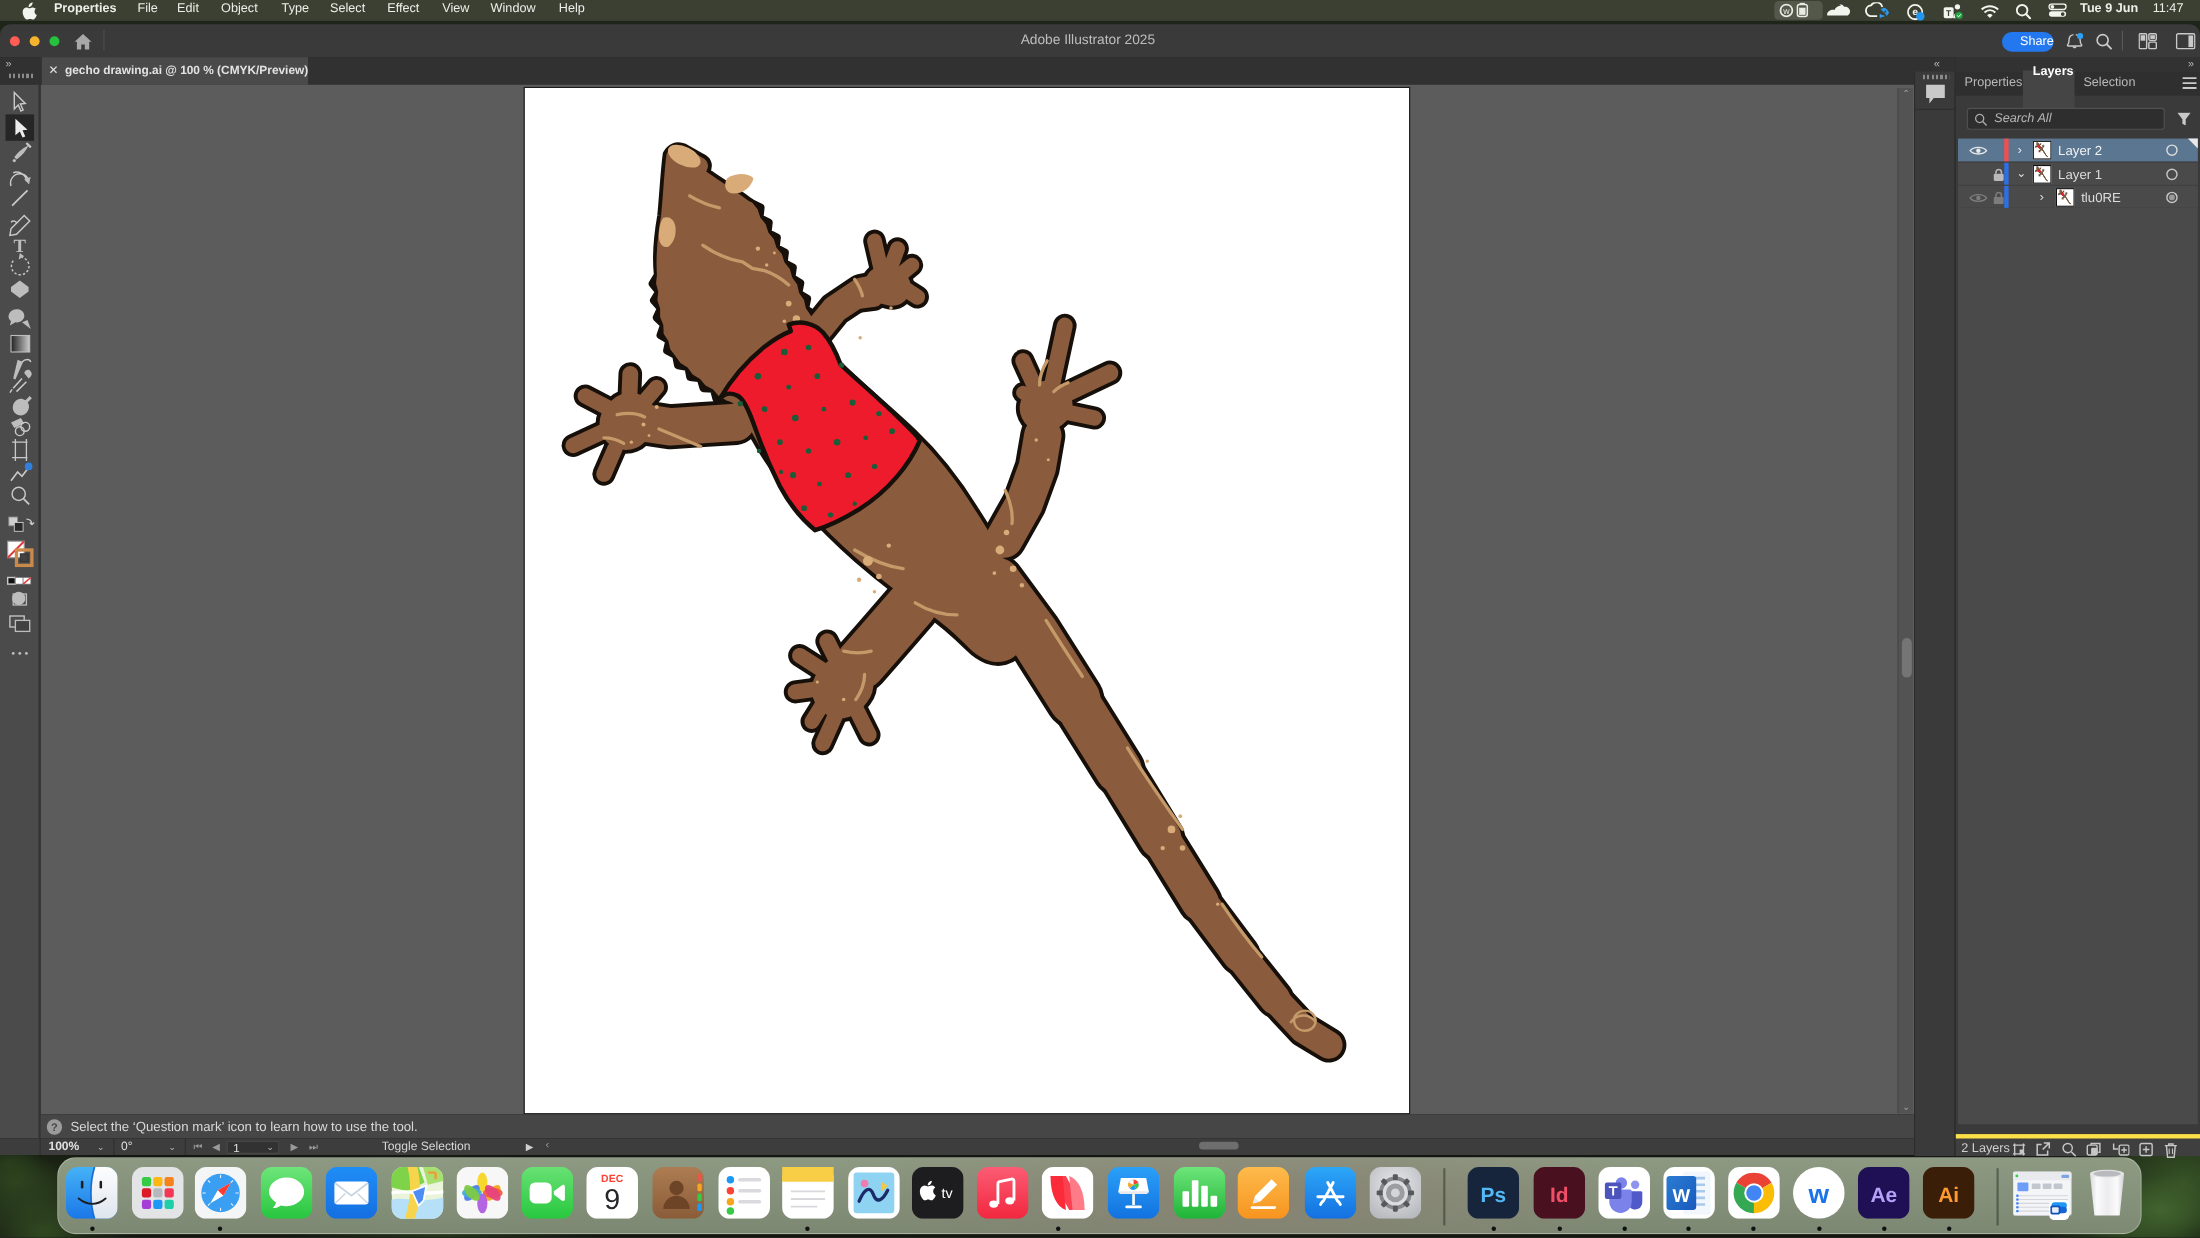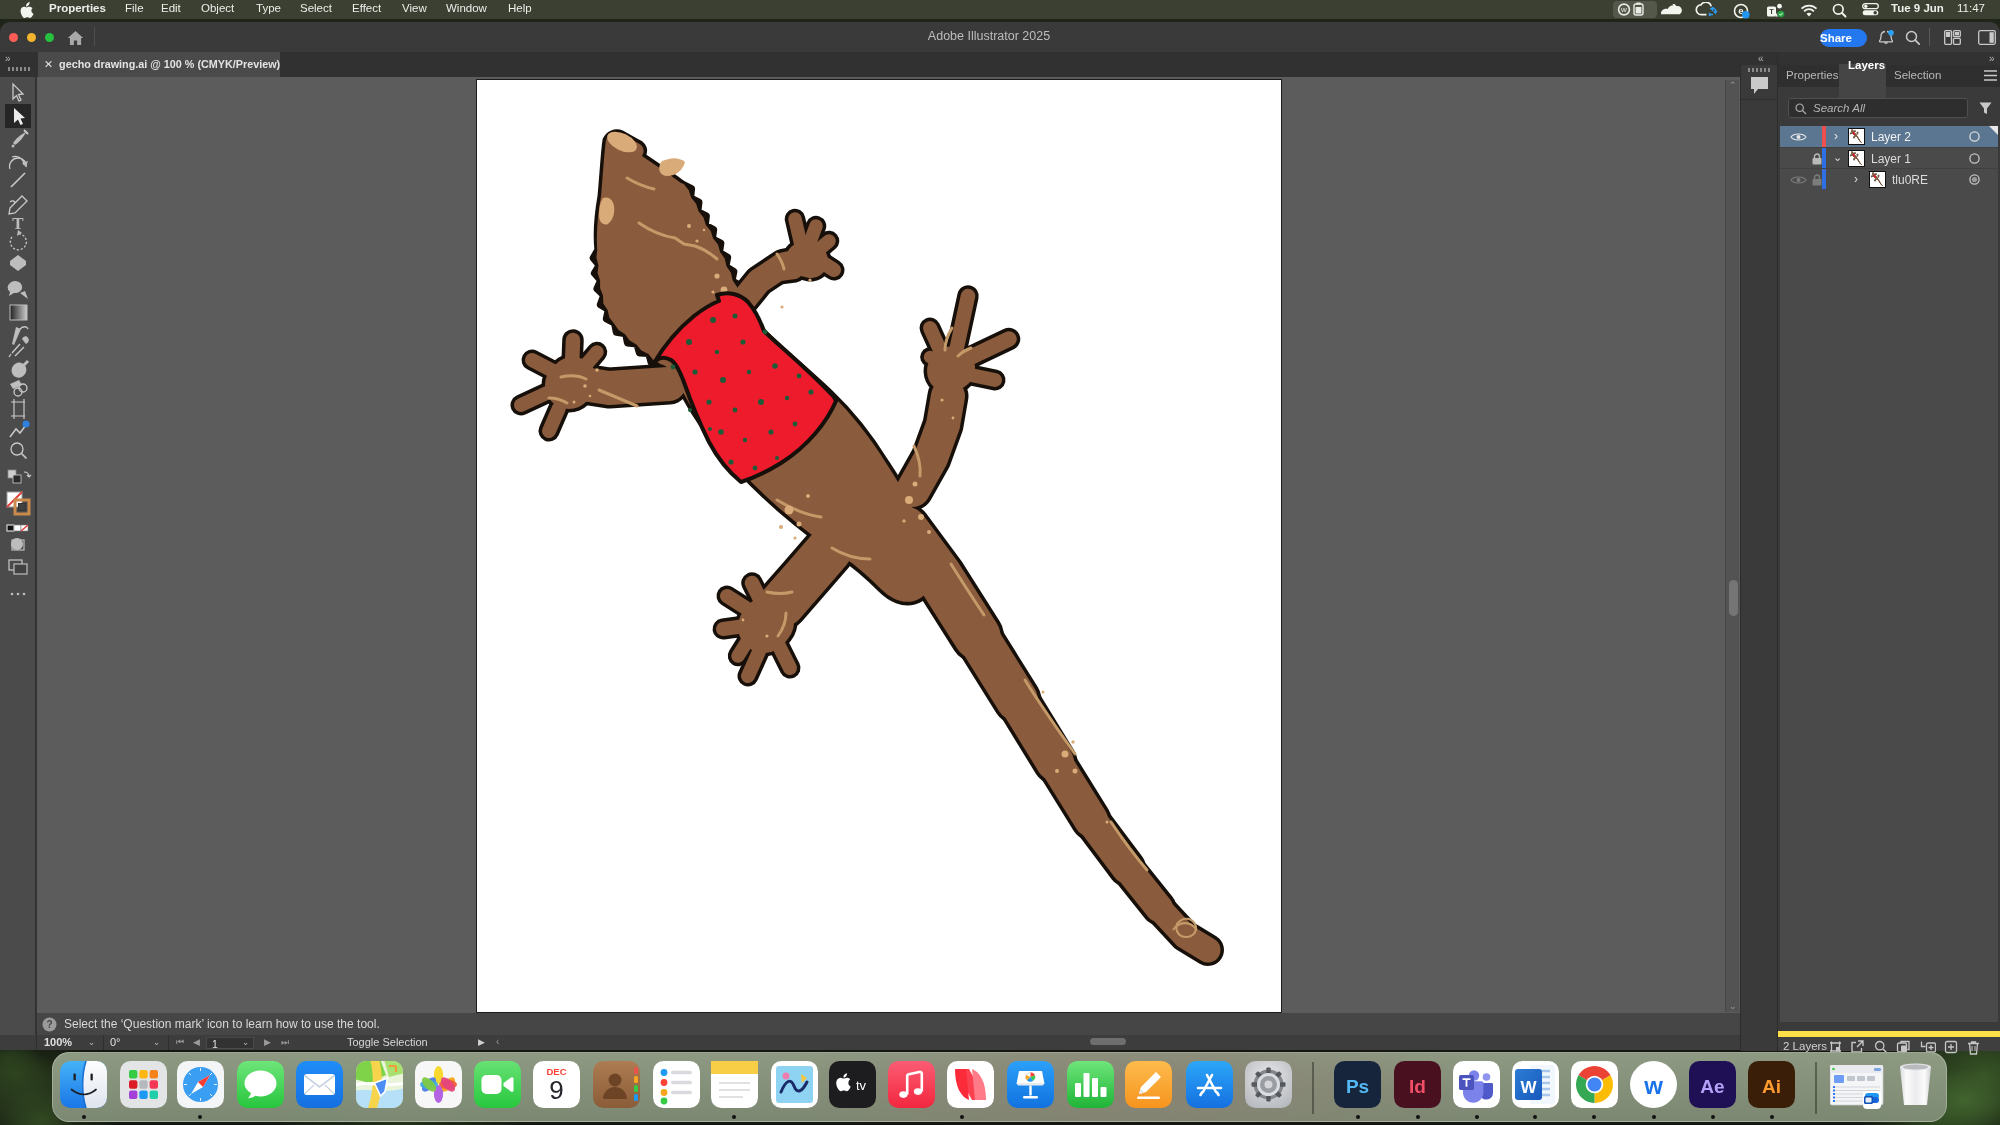--- a/index.html
+++ b/index.html
@@ -116,21 +116,21 @@
   </div>
   <div id="titlebar">
     <div class="tl" style="left:9px;background:#ff5d55"></div>
     <div class="tl" style="left:27px;background:#f5b42e"></div>
     <div class="tl" style="left:45px;background:#27c03f"></div>
     <svg class="abs" style="left:67px;top:7.5px" width="17" height="16" viewBox="0 0 17 16">
         <path d="M8.5 1L0.8 8h2.1v7h4V10.5h3.2V15h4V8h2.1z" fill="#a8a8a8"></path>
       </svg>
     <div class="abs" style="left:94px;top:5px;width:1px;height:19px;background:#4e4e4e"></div>
     <div class="abs" style="left:0;top:7px;width:1978px;text-align:center;color:#bdbdbd;font-size:12.5px;">Adobe Illustrator 2025</div>
-    <div class="abs" style="left:1820px;top:6.5px;width:47px;height:18px;border-radius:9px;background:#2478ef;color:#fff;font-size:11.5px;font-weight:bold;text-align:left;line-height:18px;">Share</div>
+    <div class="abs" style="left:1820px;top:6.5px;width:47px;height:18px;border-radius:9px;background:#2478ef;color:#fff;font-size:11.5px;font-weight:normal;text-align:right;line-height:18px;">Share</div>
     <svg class="abs" style="left:1878px;top:8px" width="16" height="15" viewBox="0 0 16 15">
         <path d="M7 1.5c-2.6.4-4 2.3-4 4.6 0 2.8-.6 3.8-1.4 4.8-.25.3-.05.9.4.9h12c.45 0 .65-.6.4-.9-.8-1-1.4-2-1.4-4.8 0-2.3-1.4-4.2-4-4.6" fill="none" stroke="#c9c9c9" stroke-width="1.3"></path>
         <path d="M6 12.2c.2 1 1 1.7 2 1.7s1.8-.7 2-1.7z" fill="#c9c9c9"></path>
         <circle cx="13" cy="2.8" r="2.8" fill="#2aa1f7"></circle>
       </svg>
     <svg class="abs" style="left:1905px;top:8px" width="16" height="16" viewBox="0 0 16 16">
         <circle cx="6.5" cy="6.5" r="5" fill="none" stroke="#c9c9c9" stroke-width="1.5"></circle>
         <path d="M10.2 10.2l4 4" stroke="#c9c9c9" stroke-width="1.7" stroke-linecap="round"></path>
       </svg>
     <div class="abs" style="left:1929px;top:6px;width:1px;height:18px;background:#585858"></div>
@@ -502,21 +502,21 @@
             <use href="#gbody"></use>
           </svg></div>
       <span class="abs" style="left:112px;top:3.5px;color:#dcdcdc;font-size:12px">tlu0RE</span>
       <svg class="abs" style="left:188px;top:4px" width="13" height="13" viewBox="0 0 13 13">
           <circle cx="6.5" cy="6.5" r="4.6" fill="none" stroke="#c6c6c6" stroke-width="1.3"></circle>
           <circle cx="6.5" cy="6.5" r="2.6" fill="#9a9a9a"></circle>
         </svg>
     </div>
     <div class="abs" style="left:2px;top:137px;width:218px;height:833px;background:#4a4a4a"></div>
 
-    <div class="abs" style="left:0;top:979px;width:223px;height:20px;border-top:6px solid #fde047;background:#3f3f3f">
+    <div class="abs" style="left:0;top:979px;width:223px;height:20px;border-top:4px solid #fde047;background:#3f3f3f">
       <span class="abs" style="left:5px;top:3px;color:#cfcfcf;font-size:11.5px">2 Layers</span>
       <svg class="abs" style="left:50px;top:3px" width="15" height="14" viewBox="0 0 15 14">
           <path d="M2 3 h11 M2 11 h11 M3.5 1.5 v11 M11.5 1.5 v11" stroke="#c6c6c6" stroke-width="1.3"></path>
           <path d="M8 7 h4 v5 l-2-1.4 -2 1.4 z" fill="#c6c6c6"></path>
         </svg>
       <svg class="abs" style="left:72px;top:3px" width="14" height="14" viewBox="0 0 14 14">
           <path d="M6 2.5 H2 v9.5 h9.5 V8" fill="none" stroke="#c6c6c6" stroke-width="1.4"></path>
           <path d="M8 1 h5 v5 M13 1 L7 7" fill="none" stroke="#c6c6c6" stroke-width="1.4"></path>
         </svg>
       <svg class="abs" style="left:96px;top:3px" width="14" height="14" viewBox="0 0 14 14">

